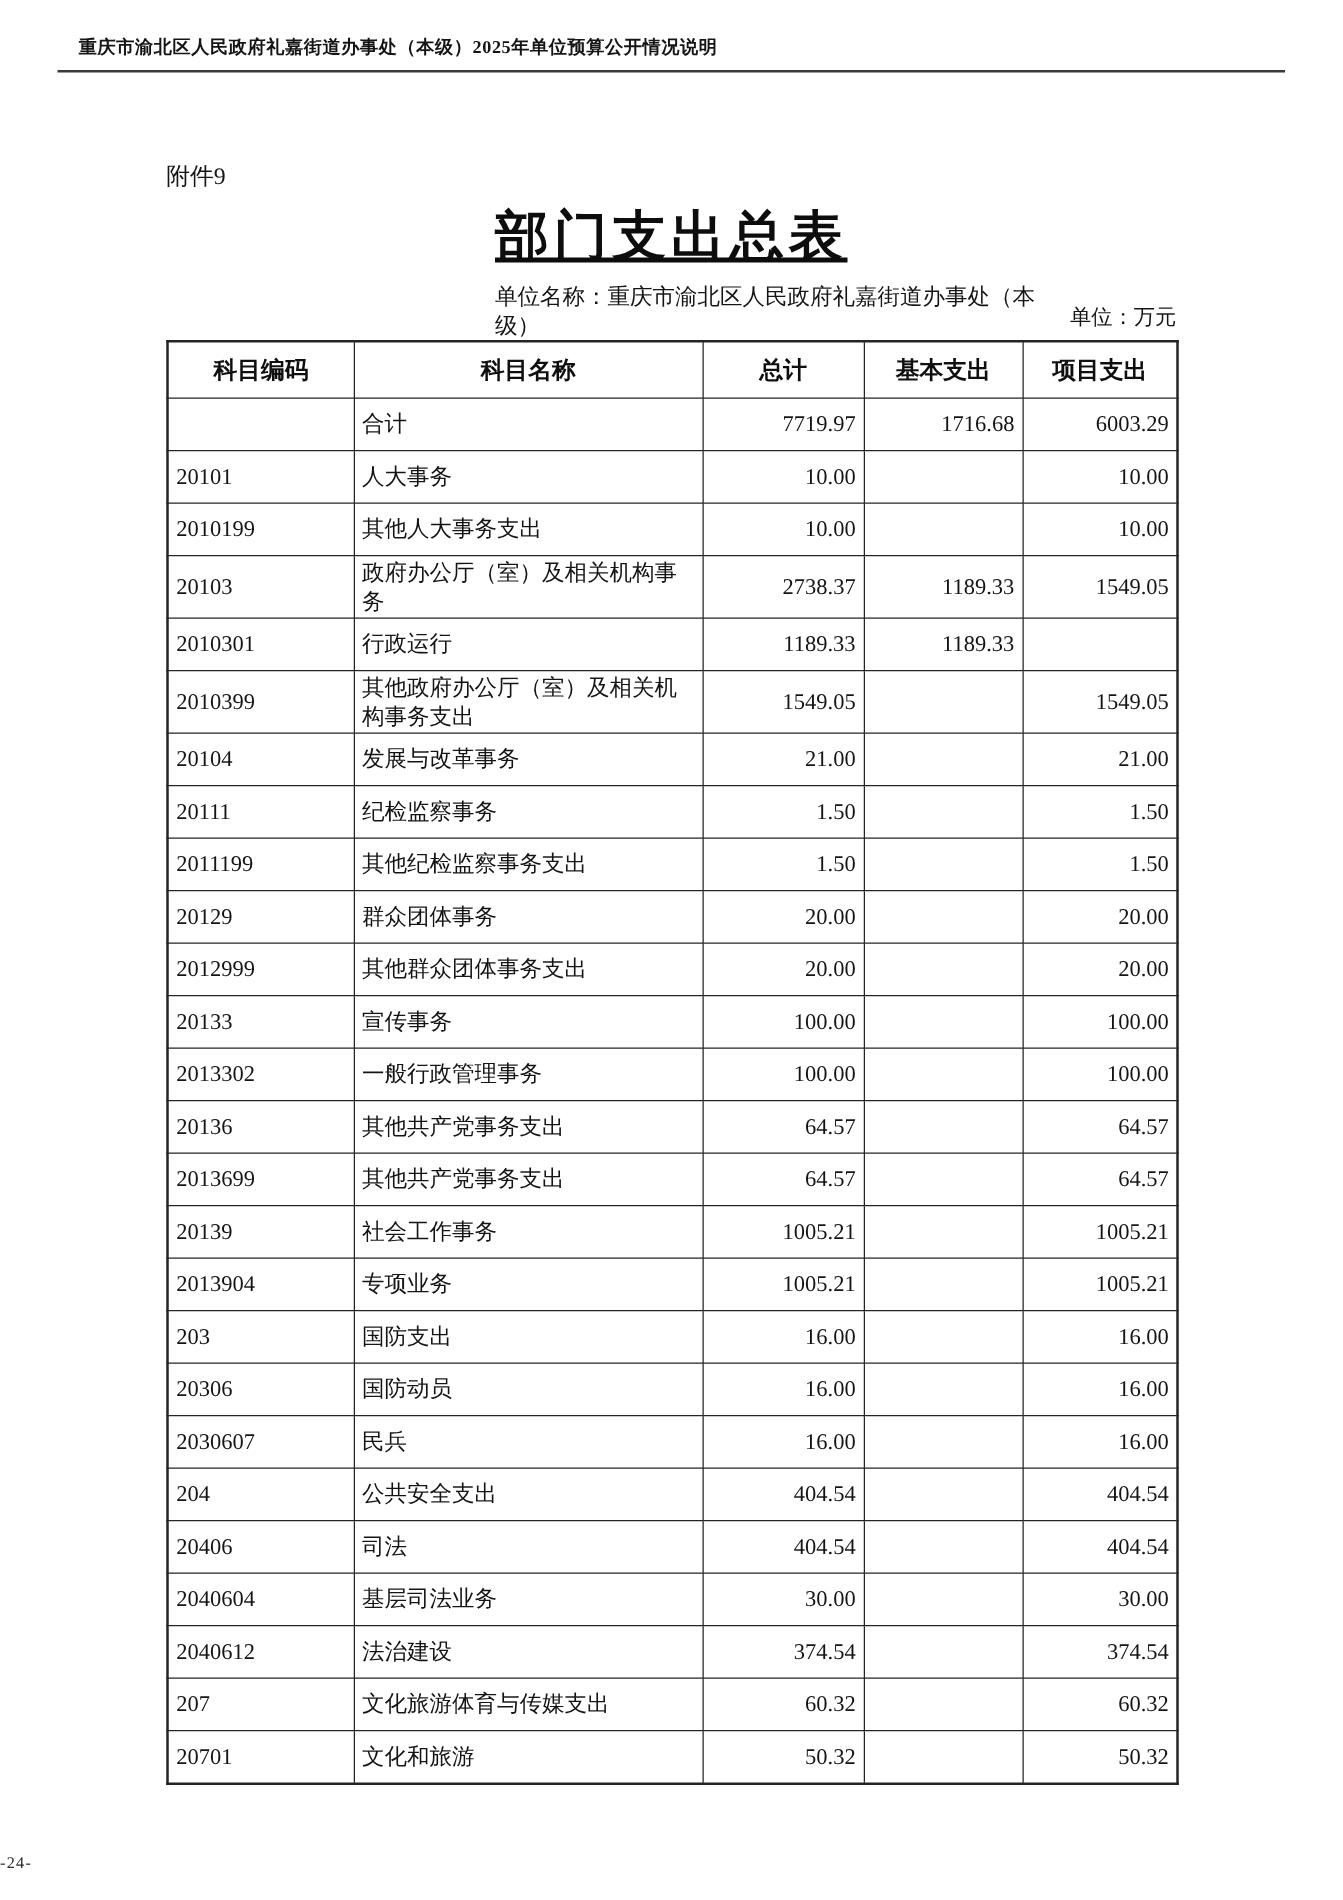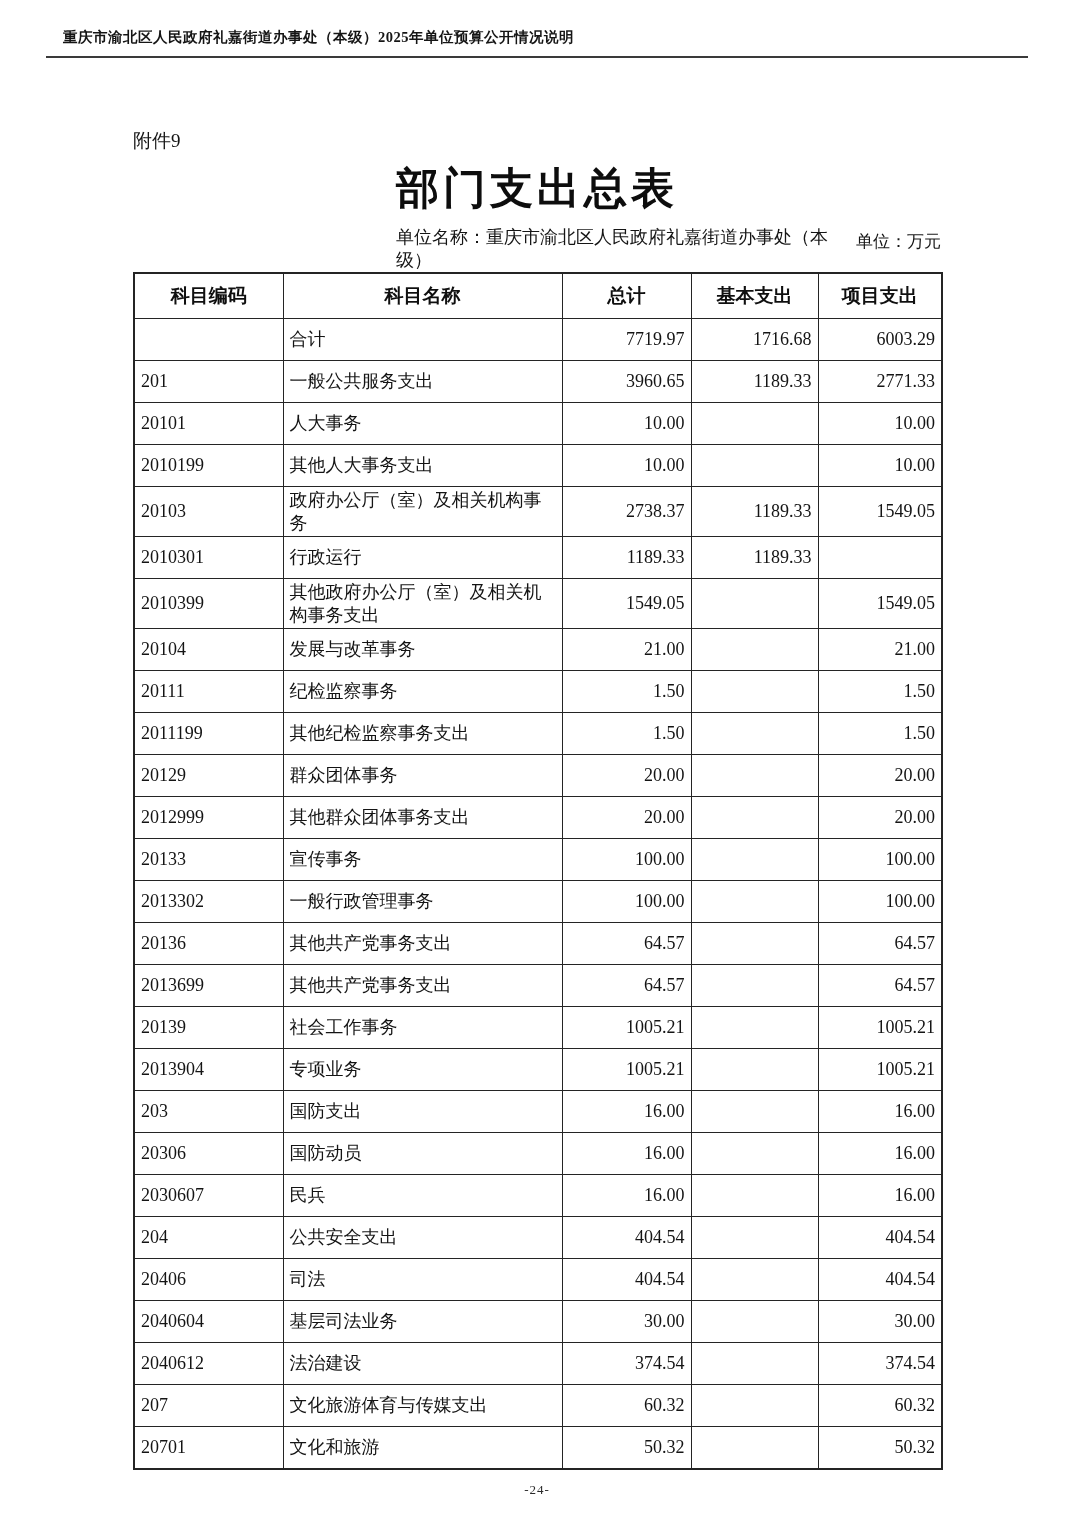--- a/index.html
+++ b/index.html
@@ -46,41 +46,42 @@
     position: absolute;
     left: 133px;
     top: 160px;
     width: 808px;
     text-align: center;
     font-family: "Liberation Sans", "DejaVu Sans", sans-serif;
     font-weight: 900;
     font-size: 43px;
     letter-spacing: 4px;
     color: #0d0d0d;
+    text-decoration: underline;
   }
   .meta-row {
     position: absolute;
     left: 133px;
     top: 226px;
     width: 808px;
     display: flex;
     justify-content: flex-end;
     align-items: flex-end;
   }
   .unit-name {
     width: 460px;
     font-size: 18px;
     line-height: 1.25;
     color: #151515;
   }
   .unit-label {
     font-size: 17px;
     color: #151515;
     white-space: nowrap;
-    padding-bottom: 18px;
+    padding-bottom: 6px;
   }
   .budget-table {
     position: absolute;
     left: 133px;
     top: 272px;
     width: 808px;
     border-collapse: collapse;
     table-layout: fixed;
     font-size: 18px;
     color: #141414;
@@ -106,21 +107,21 @@
     border: 2px solid #242424;
   }
   td.cell-code { text-align: left; }
   td.cell-name { text-align: left; }
   td.cell-num  { text-align: right; font-variant-numeric: tabular-nums; }
   .page-number {
     position: absolute;
     left: 0;
     top: 1482px;
     width: 1074px;
-    text-align: center;
+    text-align: left;
     font-size: 13px;
     color: #2a2a2a;
     letter-spacing: 1px;
   }
 </style>
 </head>
 <body>
 
 <div class="page">
 
@@ -155,27 +156,20 @@
     </thead>
     <tbody>
     <tr>
       <td class="cell-code"></td>
       <td class="cell-name">合计</td>
       <td class="cell-num">7719.97</td>
       <td class="cell-num">1716.68</td>
       <td class="cell-num">6003.29</td>
     </tr>
 
-    <tr>
-      <td class="cell-code">201</td>
-      <td class="cell-name">一般公共服务支出</td>
-      <td class="cell-num">3960.65</td>
-      <td class="cell-num">1189.33</td>
-      <td class="cell-num">2771.33</td>
-    </tr>
 
     <tr>
       <td class="cell-code">20101</td>
       <td class="cell-name">人大事务</td>
       <td class="cell-num">10.00</td>
       <td class="cell-num"></td>
       <td class="cell-num">10.00</td>
     </tr>
 
     <tr>

